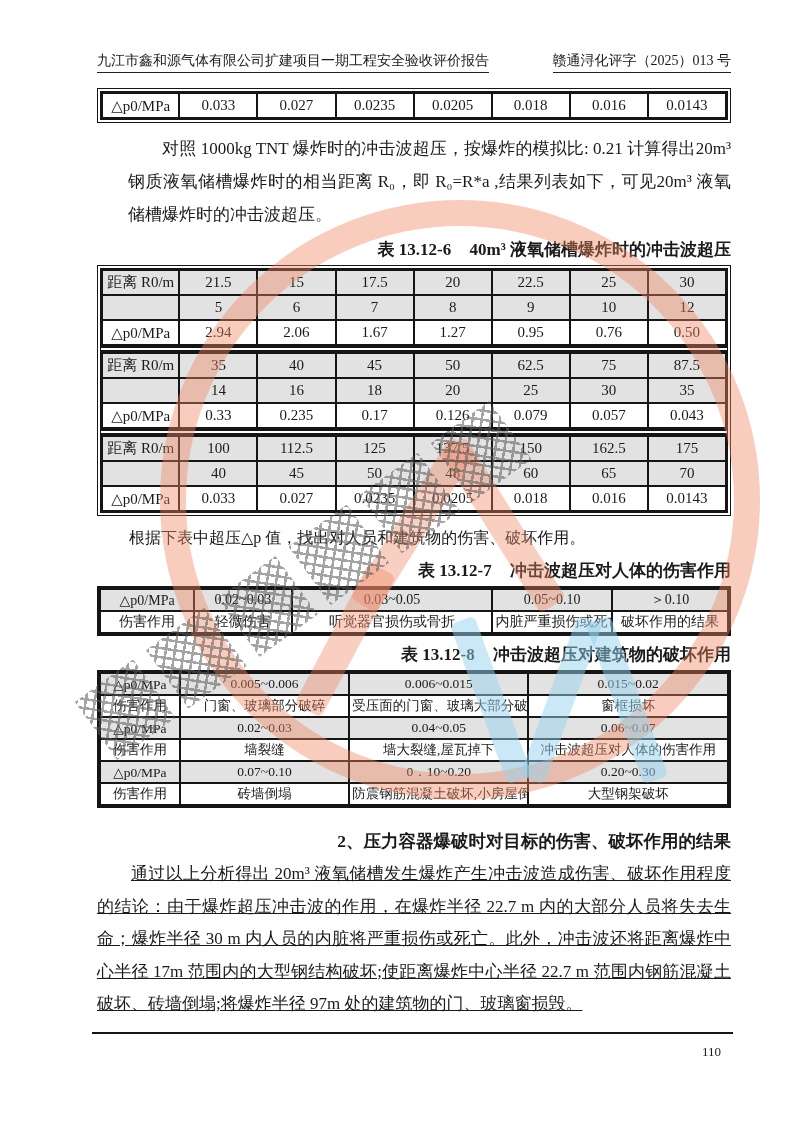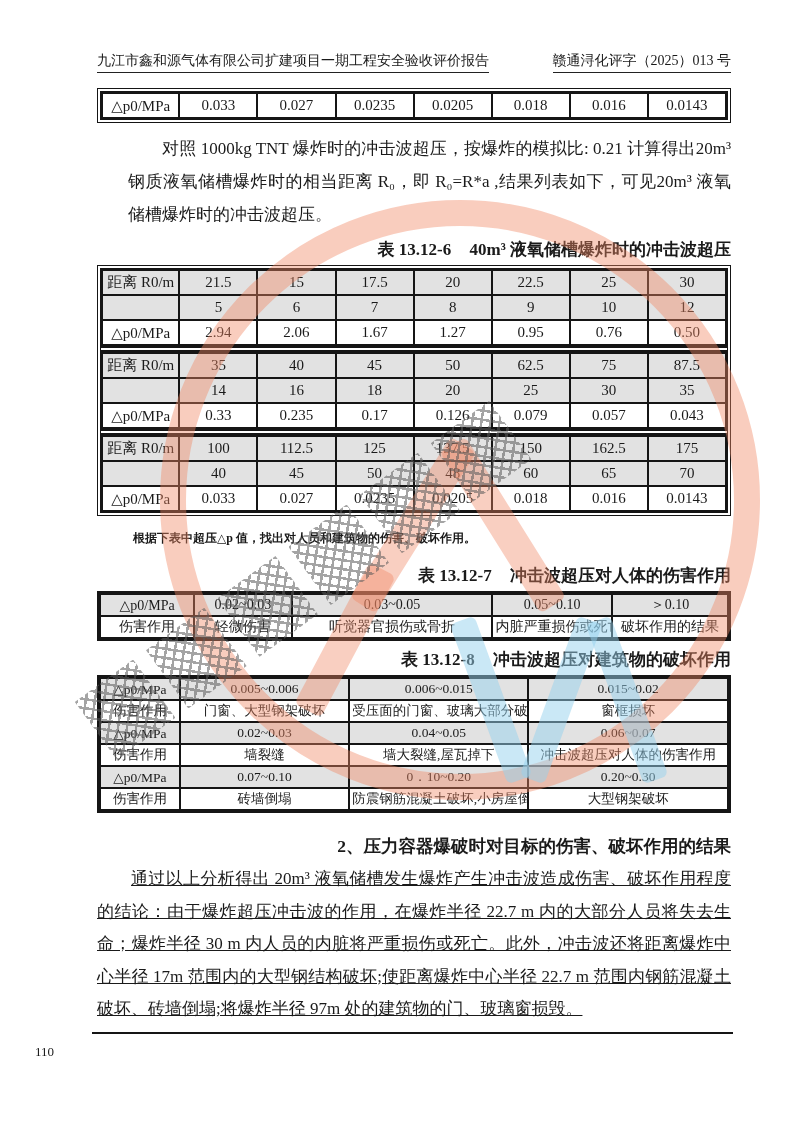--- a/index.html
+++ b/index.html
@@ -22,28 +22,28 @@
     font-size:15px;padding:1px 2px;height:21px;overflow:hidden;white-space:nowrap;
   }
   tr.shade td{background:#e2e2e2;}
   .block-sep{border-top:6px double #151515;height:0;}
   table.t7 td{font-size:14px;height:18px;}
   table.t8 td{font-size:13.5px;height:18px;}
   .t78{border:2px solid #151515;}
 
   
   .para{font-size:17px;line-height:33px;text-align:justify;text-indent:2em;margin:0;}
-  .one-line{font-size:12px;text-indent:2em;margin:12px;line-height:28px;font-weight:bold;}
+  .one-line{font-size:16px;text-indent:2em;margin:0;line-height:28px;}
   .tbl-title{text-align:right;font-weight:bold;font-size:17px;line-height:24px;margin:7px 0 3px 0;}
   .tbl-title .tt-label{margin-right:14px;}
   .sec-heading{font-weight:bold;font-size:17.5px;line-height:26px;text-indent:2em;margin:20px 0 4px 0;text-align:right;}
 
   
   .footer-rule{position:absolute;left:92px;width:641px;top:1032px;border-top:2px solid #151515;z-index:2;}
-  .page-num{position:absolute;left:0;width:721px;top:1044px;text-align:left;font-size:13px;z-index:2;margin-left:35px;}
+  .page-num{position:absolute;left:0;width:721px;top:1044px;text-align:right;font-size:13px;z-index:2;}
 
   
   .wm{position:absolute;z-index:3;pointer-events:none;}
   .wm-ring{left:160px;top:200px;width:548px;height:548px;border:26px solid rgba(240,135,100,0.42);border-radius:50%;}
   .wm-bar{position:absolute;border-radius:6px;}
   .bar-salmon{background:rgba(240,135,100,0.40);}
   .bar-blue{background:rgba(150,210,238,0.50);}
   .wm-hatch-band{left:96px;top:690px;width:640px;height:82px;transform:rotate(-36deg);transform-origin:left center;display:flex;gap:16px;align-items:center;}
   .hatch-glyph{
     width:72px;height:72px;opacity:.55;
@@ -287,21 +287,21 @@
         </colgroup>
       <tbody>
           <tr class="shade">
         <td>△p0/MPa</td>
         <td>0.005~0.006</td>
         <td>0.006~0.015</td>
         <td>0.015~0.02</td>
       </tr>
       <tr>
         <td>伤害作用</td>
-        <td>门窗、大型钢架破坏</td>
+        <td>门窗、玻璃部分破碎</td>
         <td>受压面的门窗、玻璃大部分破碎</td>
         <td>窗框损坏</td>
       </tr>
       <tr class="shade">
         <td>△p0/MPa</td>
         <td>0.02~0.03</td>
         <td>0.04~0.05</td>
         <td>0.06~0.07</td>
       </tr>
       <tr>

